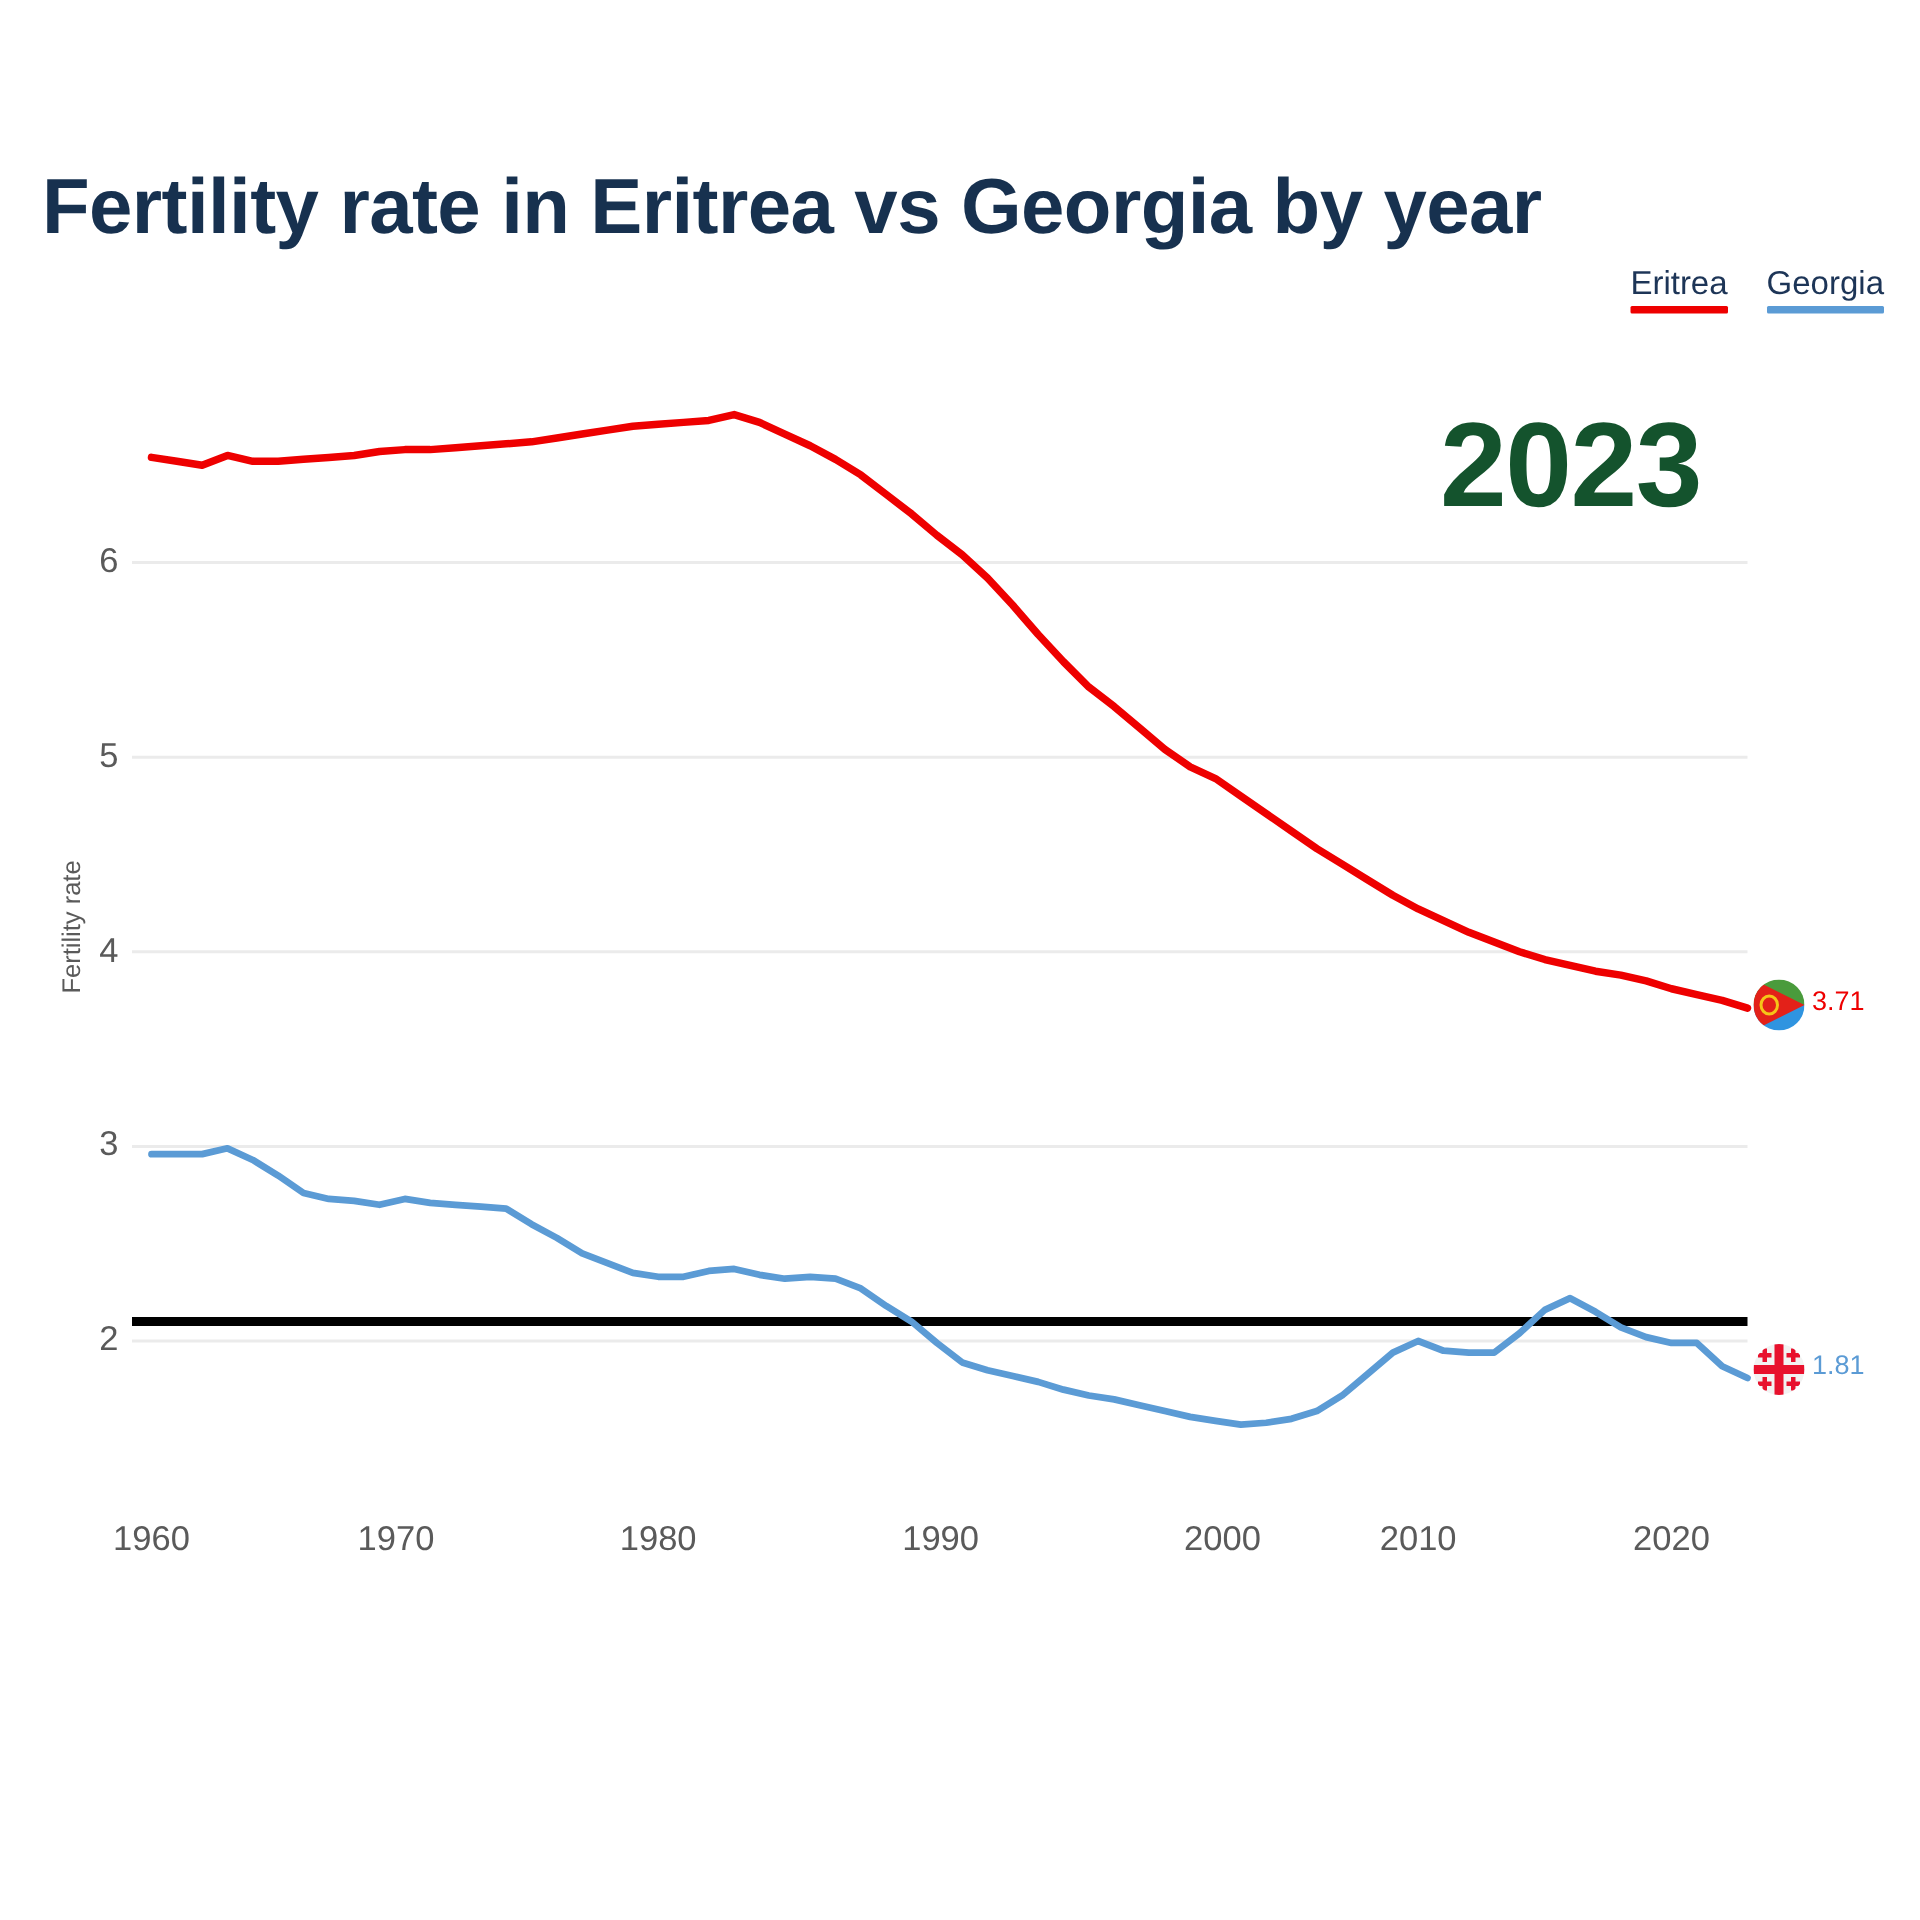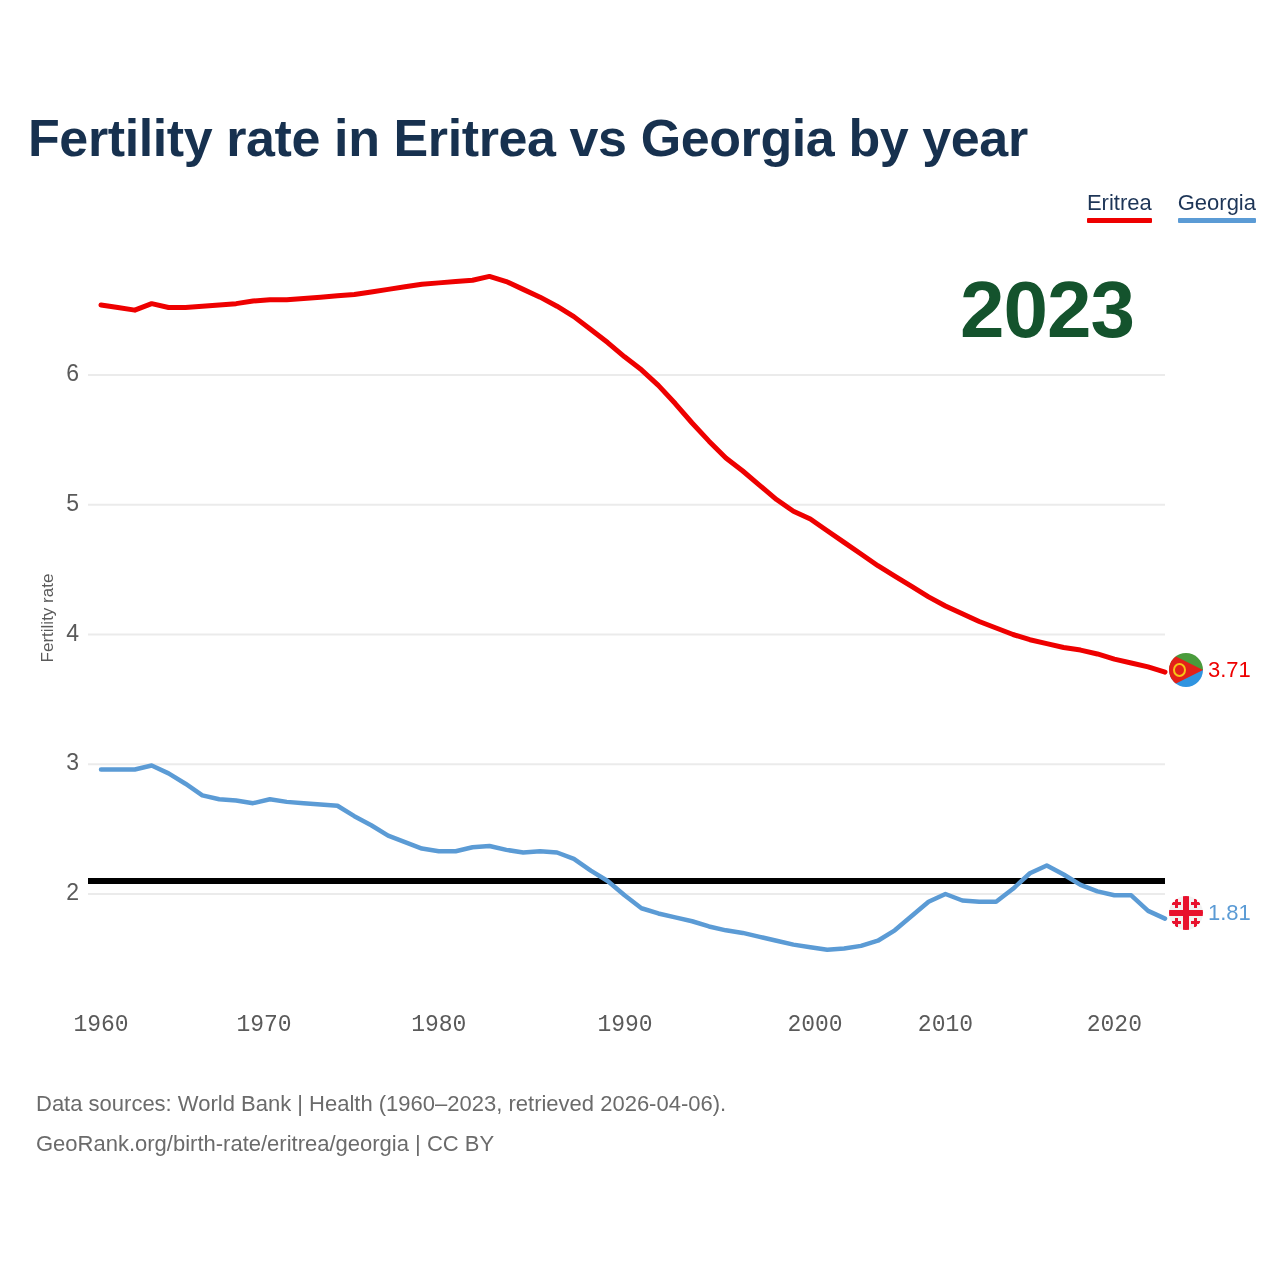--- a/index.html
+++ b/index.html
@@ -25,21 +25,21 @@
     font-weight: bold;
     color: #17314f;
     letter-spacing: -0.4px;
     white-space: nowrap;
   }
 
   
   #legend {
     position: absolute;
     right: 24px;
-    top: 191px;
+    top: 177px;
     display: flex;
     gap: 26px;
     align-items: flex-start;
   }
   .legend-item {
     display: flex;
     flex-direction: column;
     align-items: center;
   }
   .legend-label {
@@ -82,37 +82,36 @@
     text-align: right;
     width: 40px;
   }
   .xtick-label {
     position: absolute;
     font-size: 23px;
     color: #5a5a5a;
     text-align: center;
     width: 90px;
     top: 1012px;
-    font-family: Liberation Mono, monospace;
   }
   #y-axis-title {
     position: absolute;
     left: -22px;
     top: 608px;
     width: 140px;
     text-align: center;
     font-size: 17px;
     color: #5a5a5a;
     transform: rotate(-90deg);
   }
 
   
   .end-label {
     position: absolute;
-    font-size: 22px;
+    font-size: 18px;
     white-space: nowrap;
   }
   .flag-badge {
     position: absolute;
     width: 34px;
     height: 34px;
     border-radius: 50%;
     overflow: hidden;
   }
 
@@ -237,18 +236,14 @@
   <div class="flag-badge flag-georgia" style="left:1169px; top:896px;">
     <span class="ge-vbar"></span>
     <span class="ge-hbar"></span>
     <span class="ge-s" style="left:3px;  top:3px;"></span>
     <span class="ge-s" style="left:22px; top:3px;"></span>
     <span class="ge-s" style="left:3px;  top:22px;"></span>
     <span class="ge-s" style="left:22px; top:22px;"></span>
   </div>
   <div class="end-label" style="left:1208px; top:900px; color:#5b9bd5;">1.81</div>
 
-  <div id="footer">
-    <div class="footer-line">Data sources: World Bank | Health (1960–2023, retrieved 2026-04-06).</div>
-    <div class="footer-line">GeoRank.org/birth-rate/eritrea/georgia | CC BY</div>
-  </div>
 
 </div>
 
 </body></html>

